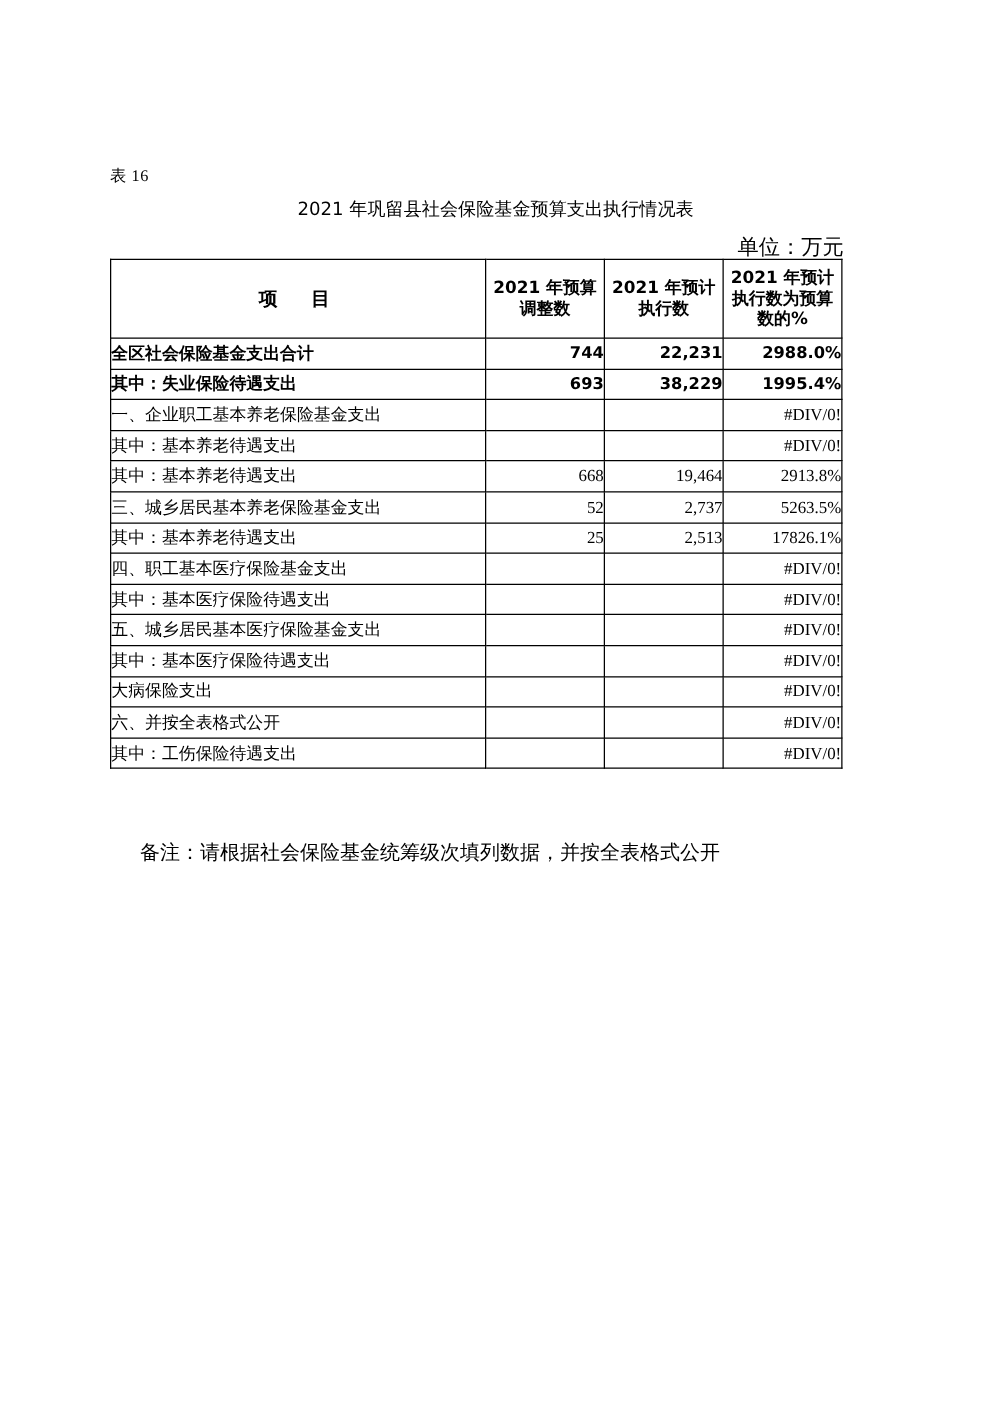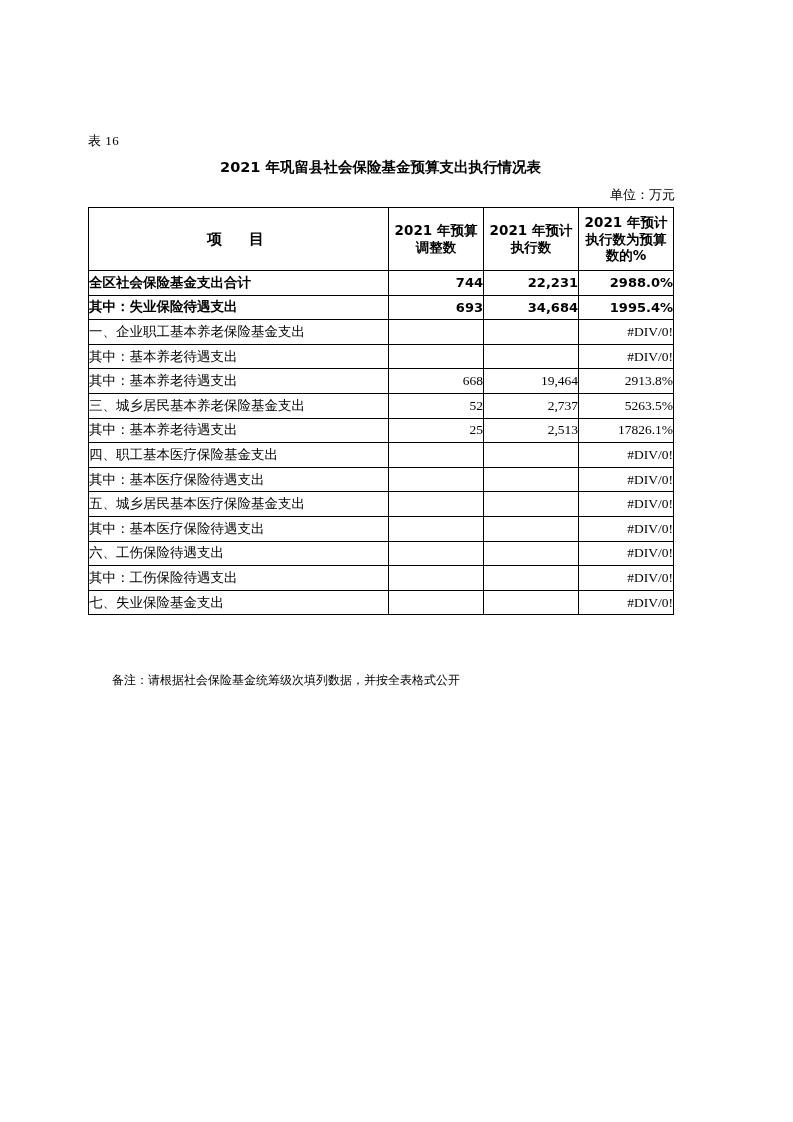--- a/index.html
+++ b/index.html
@@ -24,34 +24,34 @@
   .sheet-label {
     position: absolute;
     left: 88px;
     top: 132px;
     font-size: 13px;
     font-family: "Liberation Serif", serif;
     letter-spacing: 0.5px;
   }
   .doc-title {
     position: absolute;
-    left: 88px;
+    left: 104px;
     top: 158px;
     width: 585px;
     text-align: center;
     font-size: 14.5px;
-    font-weight: bold;
+    font-weight: normal;
     font-family: "DejaVu Sans", sans-serif;
     letter-spacing: 0px;
   }
   .unit-line {
     position: absolute;
     right: 118px;
     top: 186px;
-    font-size: 13px;
+    font-size: 17px;
     font-family: "Liberation Serif", serif;
   }
   table.main {
     position: absolute;
     left: 88px;
     top: 207px;
     border-collapse: collapse;
     width: 585px;
     table-layout: fixed;
   }
@@ -112,21 +112,21 @@
     font-size: 13px;
     font-weight: bold;
   }
   .ind1 { padding-left: 6px; }
   .ind2 { padding-left: 30px; }
   .ind3 { padding-left: 62px; }
   .note {
     position: absolute;
     left: 112px;
     top: 672px;
-    font-size: 12px;
+    font-size: 16px;
     font-family: "Liberation Serif", "DejaVu Serif", serif;
   }
 </style>
 </head>
 <body>
 
 <div class="page">
 
   <div class="sheet-label">表 16</div>
 
@@ -152,21 +152,21 @@
     <tbody id="table-body">
         <tr class="bold">
           <td class="item ind1">全区社会保险基金支出合计</td>
           <td class="num">744</td>
           <td class="num">22,231</td>
           <td class="num">2988.0%</td>
         </tr>
         <tr class="bold">
           <td class="item ind2">其中：失业保险待遇支出</td>
           <td class="num">693</td>
-          <td class="num">34,684</td>
+          <td class="num">38,229</td>
           <td class="num">1995.4%</td>
         </tr>
         <tr>
           <td class="item ind1">一、企业职工基本养老保险基金支出</td>
           <td class="num"></td>
           <td class="num"></td>
           <td class="num">#DIV/0!</td>
         </tr>
         <tr>
           <td class="item ind2">其中：基本养老待遇支出</td>
@@ -210,33 +210,33 @@
           <td class="num"></td>
           <td class="num">#DIV/0!</td>
         </tr>
         <tr>
           <td class="item ind2">其中：基本医疗保险待遇支出</td>
           <td class="num"></td>
           <td class="num"></td>
           <td class="num">#DIV/0!</td>
         </tr>
         <tr>
-          <td class="item ind1">六、工伤保险待遇支出</td>
+          <td class="item ind3">大病保险支出</td>
+          <td class="num"></td>
+          <td class="num"></td>
+          <td class="num">#DIV/0!</td>
+        </tr>
+        <tr>
+          <td class="item ind1">六、并按全表格式公开</td>
           <td class="num"></td>
           <td class="num"></td>
           <td class="num">#DIV/0!</td>
         </tr>
         <tr>
           <td class="item ind2">其中：工伤保险待遇支出</td>
-          <td class="num"></td>
-          <td class="num"></td>
-          <td class="num">#DIV/0!</td>
-        </tr>
-        <tr>
-          <td class="item ind1">七、失业保险基金支出</td>
           <td class="num"></td>
           <td class="num"></td>
           <td class="num">#DIV/0!</td>
         </tr>
       </tbody>
   </table>
 
   <div class="note">备注：请根据社会保险基金统筹级次填列数据，并按全表格式公开</div>
 
 </div>

